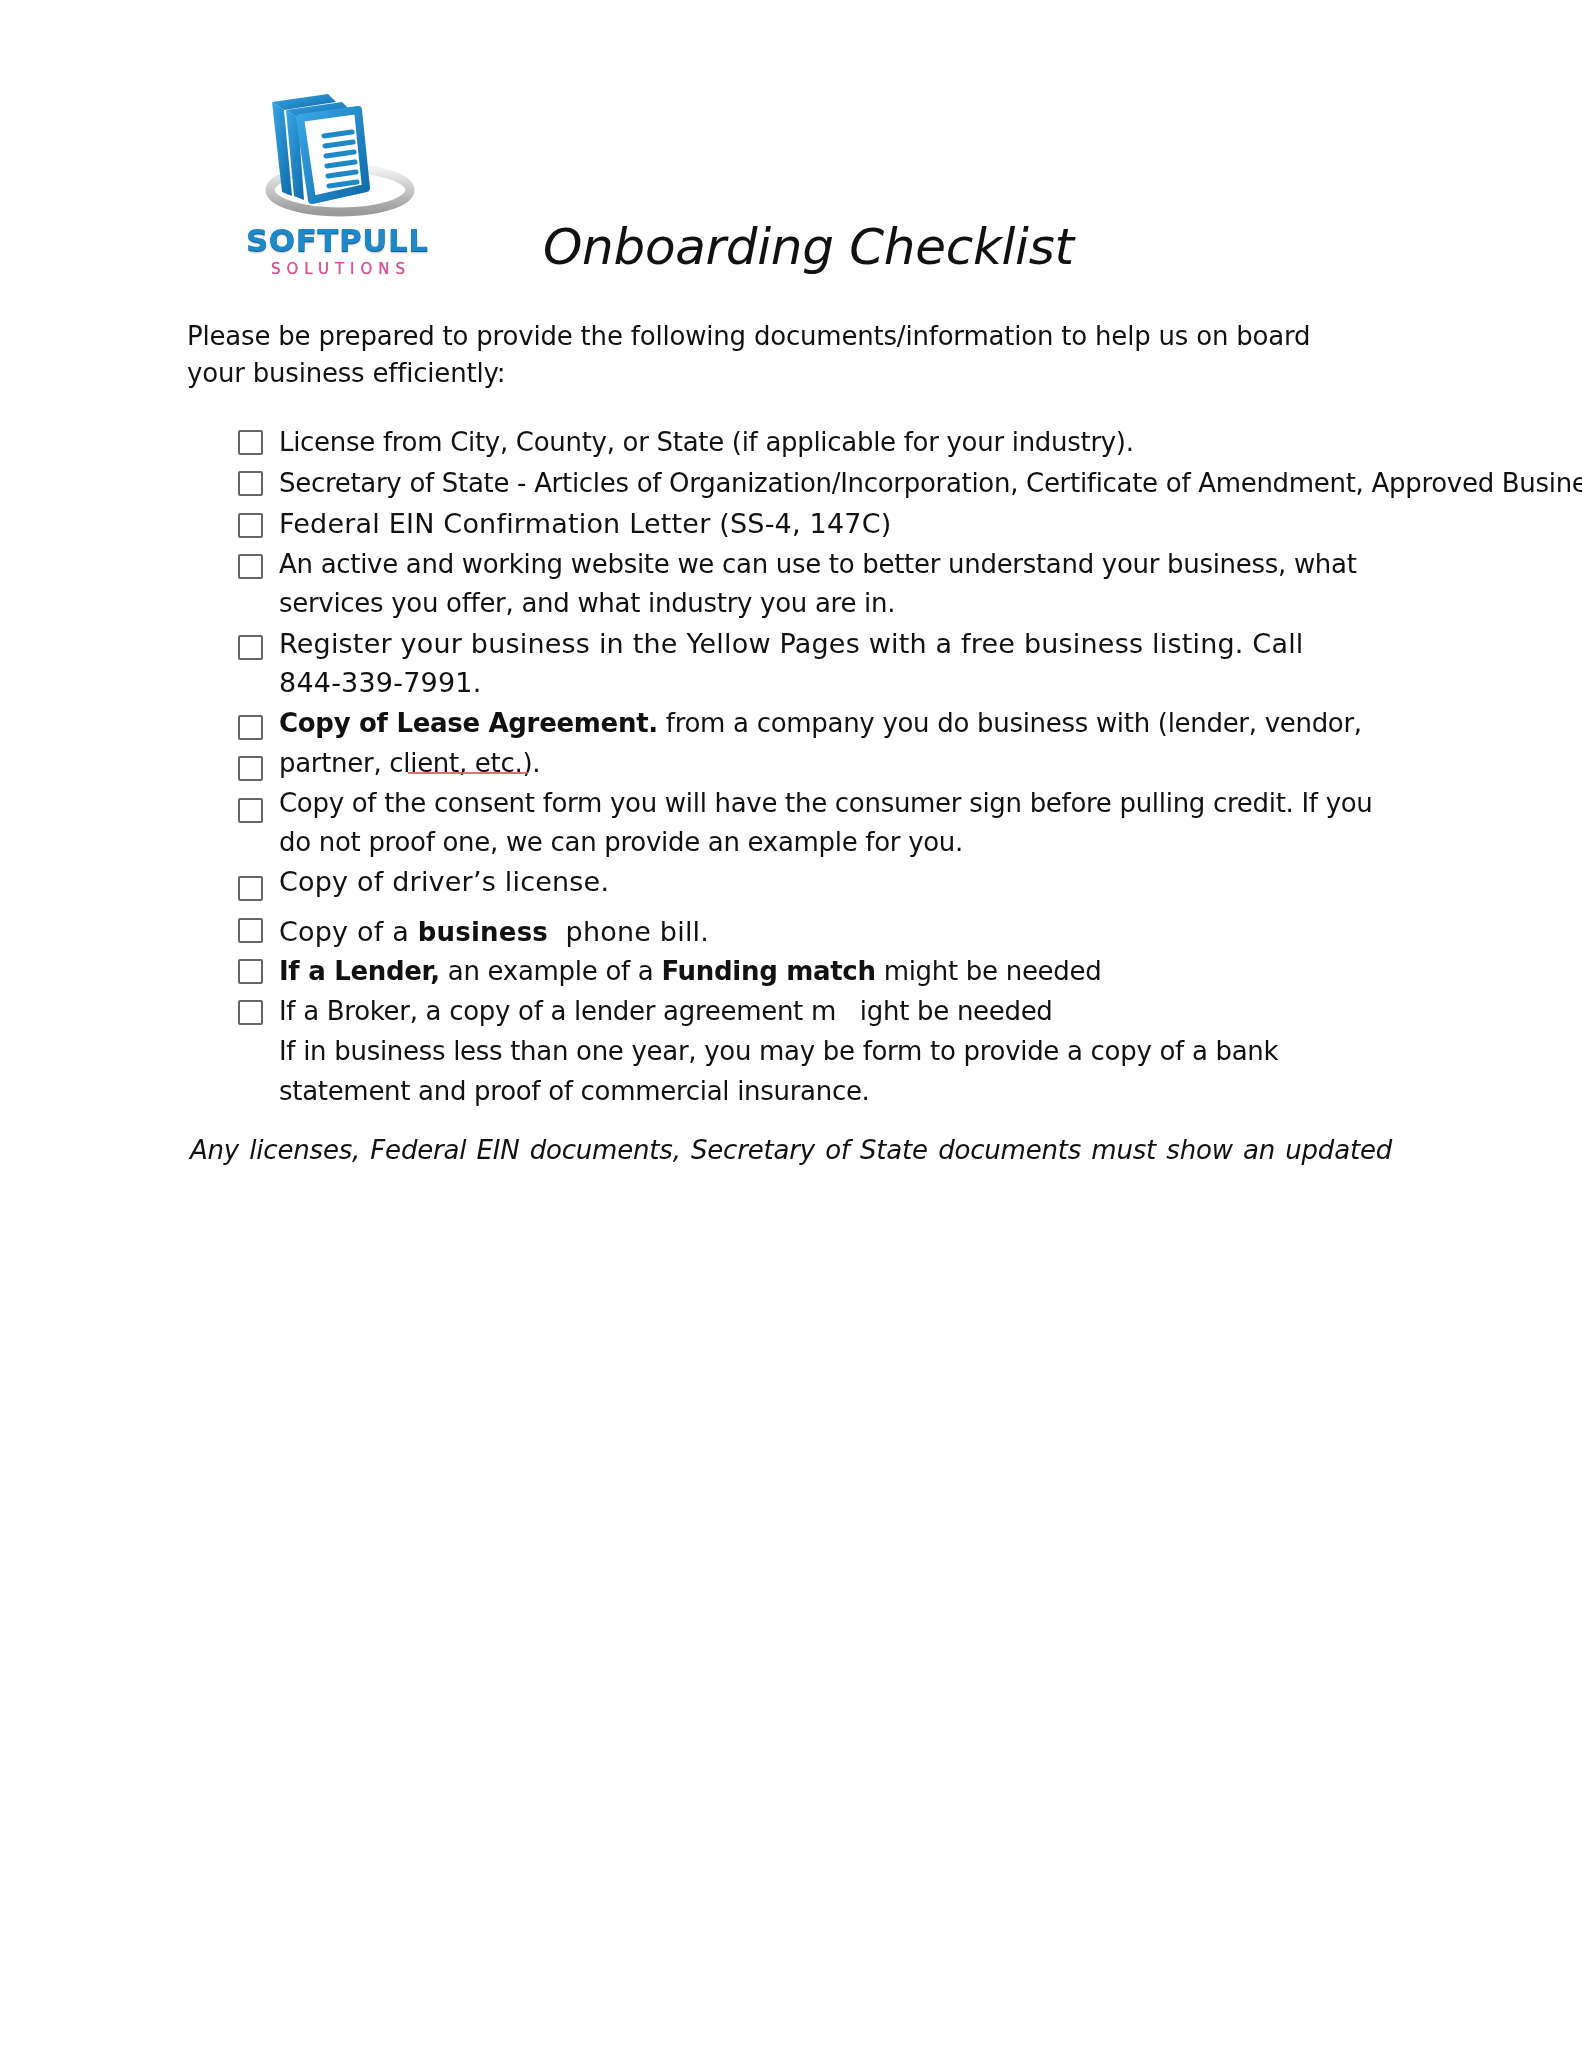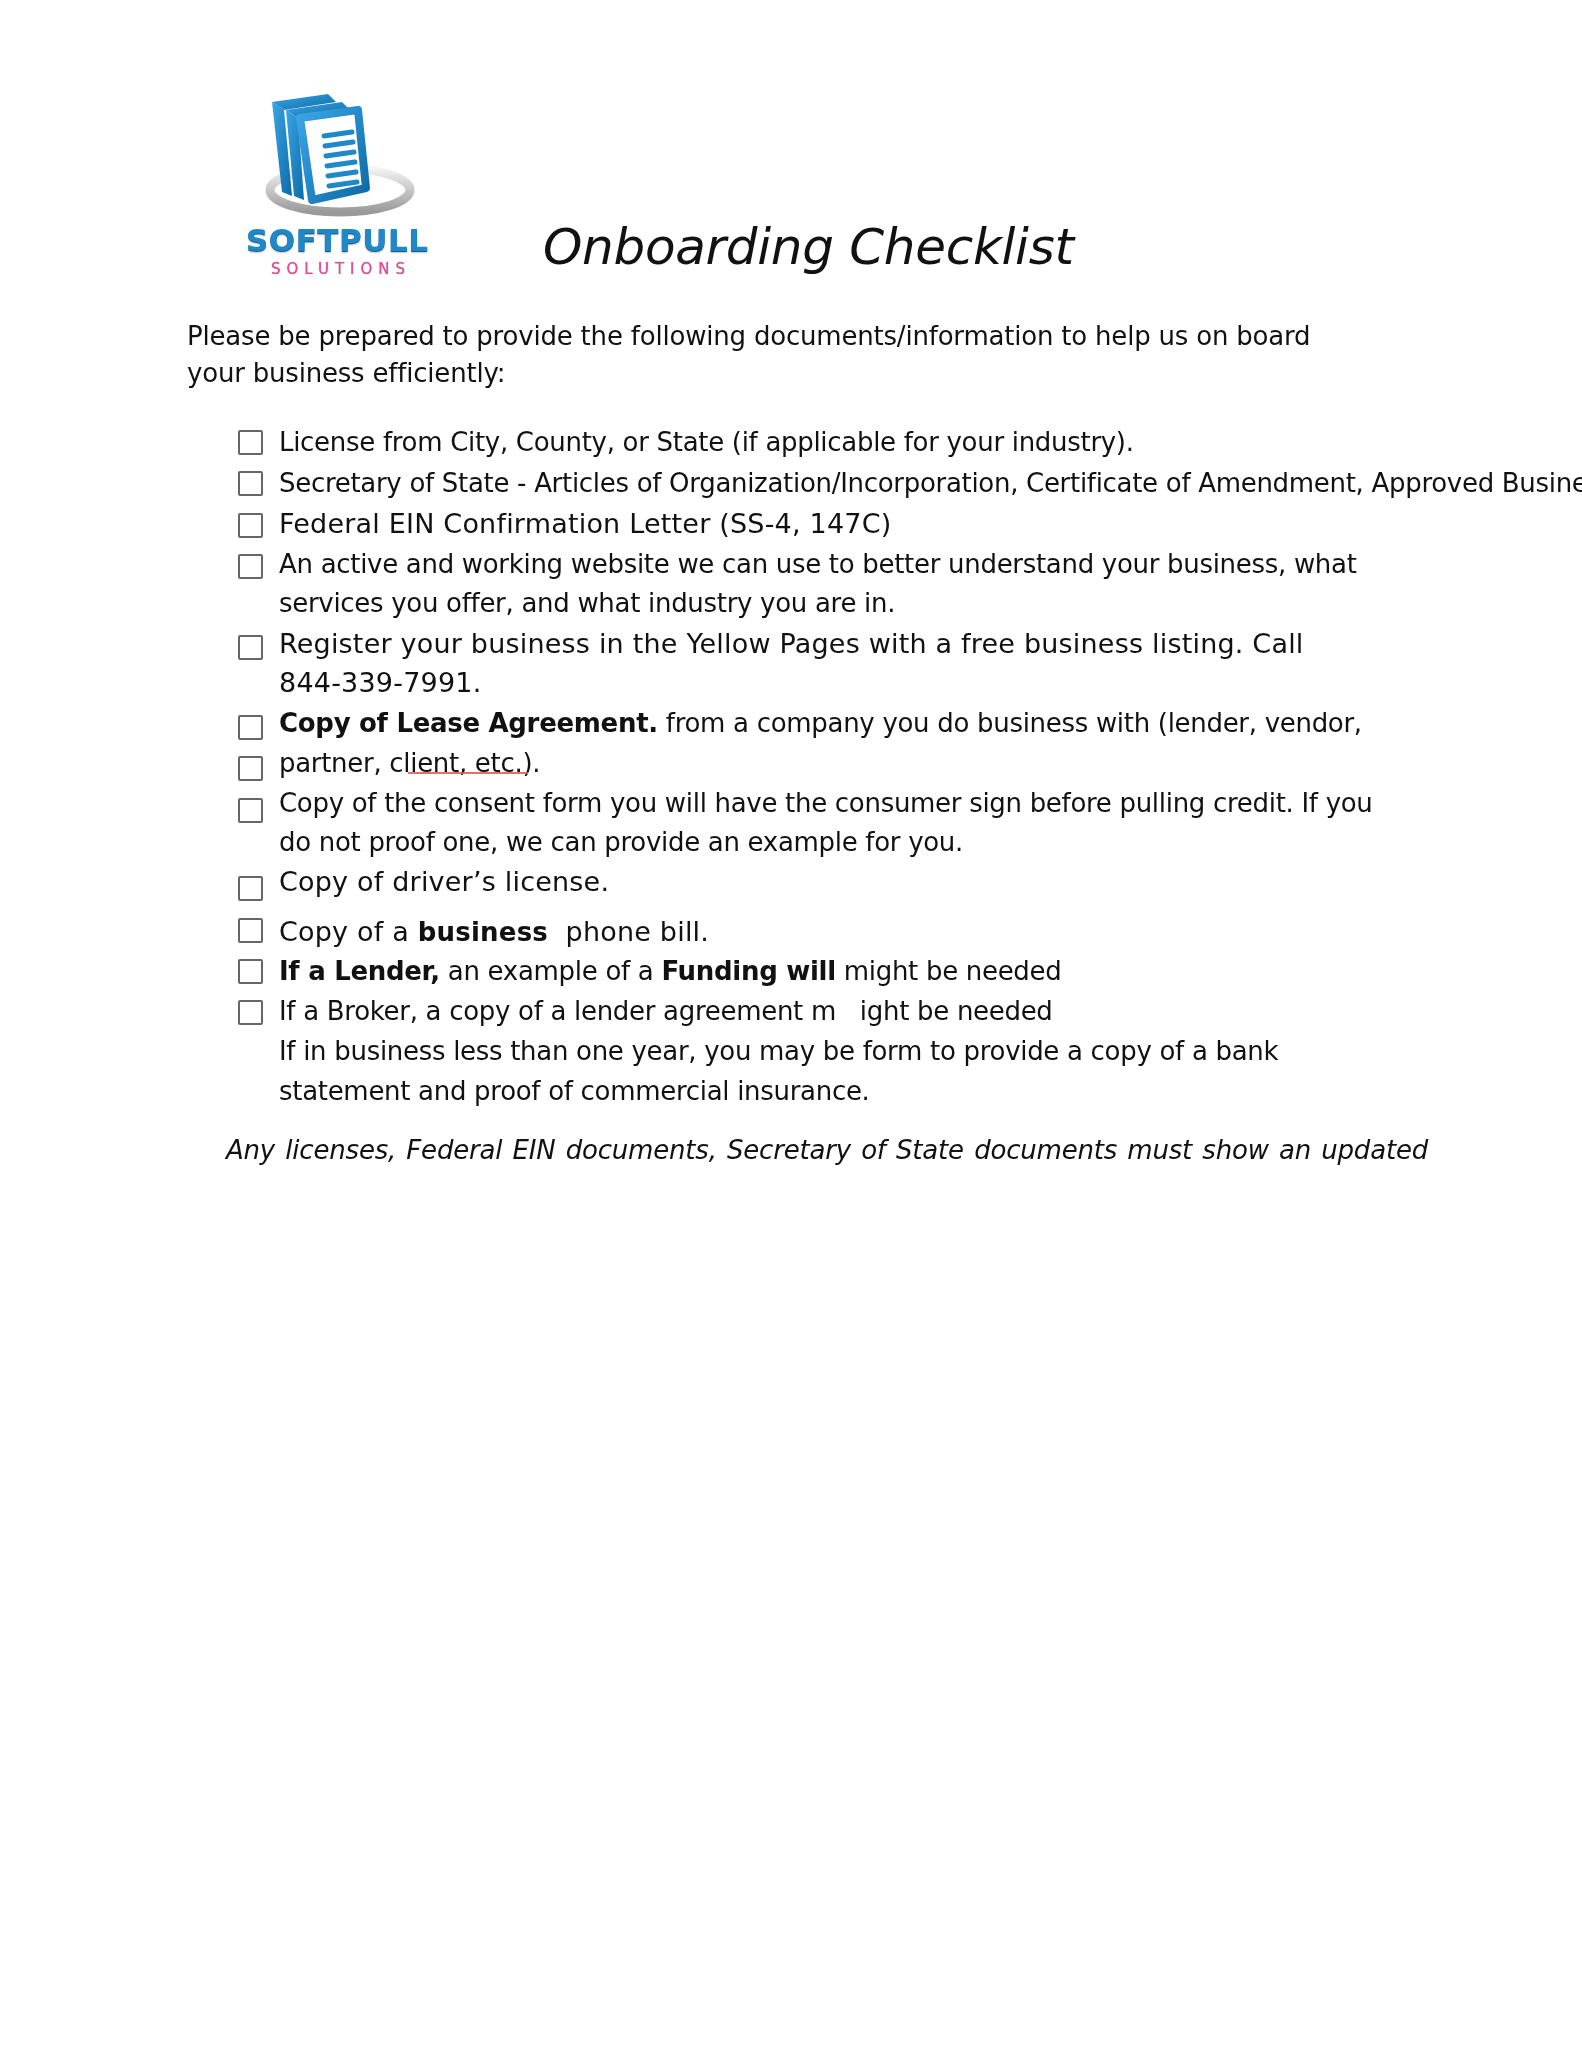--- a/index.html
+++ b/index.html
@@ -43,21 +43,21 @@
   b { font-weight: bold; }
 
   .squiggle {
     position: absolute; left: 408px; top: 772px; width: 120px; height: 2px;
     background: #e05555; opacity: 0.85;
   }
 
   .note {
     position: absolute; left: 190px; top: 1132px; width: 1202px;
     font-style: italic; font-size: 26px; line-height: 37px; text-align: justify;
-    letter-spacing: -0.2px; white-space: normal; margin-left: 36px;
+    letter-spacing: -0.2px; white-space: normal;
   }
   .note span { display: block; text-align: justify; text-align-last: justify; }
   .note span.last { text-align-last: left; }
 </style>
 </head>
 <body>
 
 <div class="logo">
   <svg width="200" height="135" viewBox="0 0 200 135">
     <defs>
@@ -129,21 +129,21 @@
   <div class="cb" style="top:876px"></div>
   <div class="abs line wide" style="top:866px">Copy of driver’s license.</div>
 
   <div class="cb" style="top:918px"></div>
   <div class="abs line wide" style="top:916px">
     <span>Copy of a </span><b style="font-size:26px">business</b><span style="white-space:pre">  phone bill.</span>
   </div>
 
   <div class="cb" style="top:959px"></div>
   <div class="abs line" style="top:956px">
-    <b>If a Lender,</b><span> an example of a </span><b>Funding will</b><span> might be needed</span>
+    <b>If a Lender,</b><span> an example of a </span><b>Funding match</b><span> might be needed</span>
   </div>
 
   <div class="cb" style="top:1000px"></div>
   <div class="abs line" style="top:996px">If a Broker, a copy of a lender agreement m&nbsp;&nbsp;&nbsp;ight be needed</div>
 
   <div class="abs line" style="top:1036px">If in business less than one year, you may be form to provide a copy of a bank</div>
   <div class="abs line" style="top:1076px">statement and proof of commercial insurance.</div>
 </div>
 
 <div class="note">

